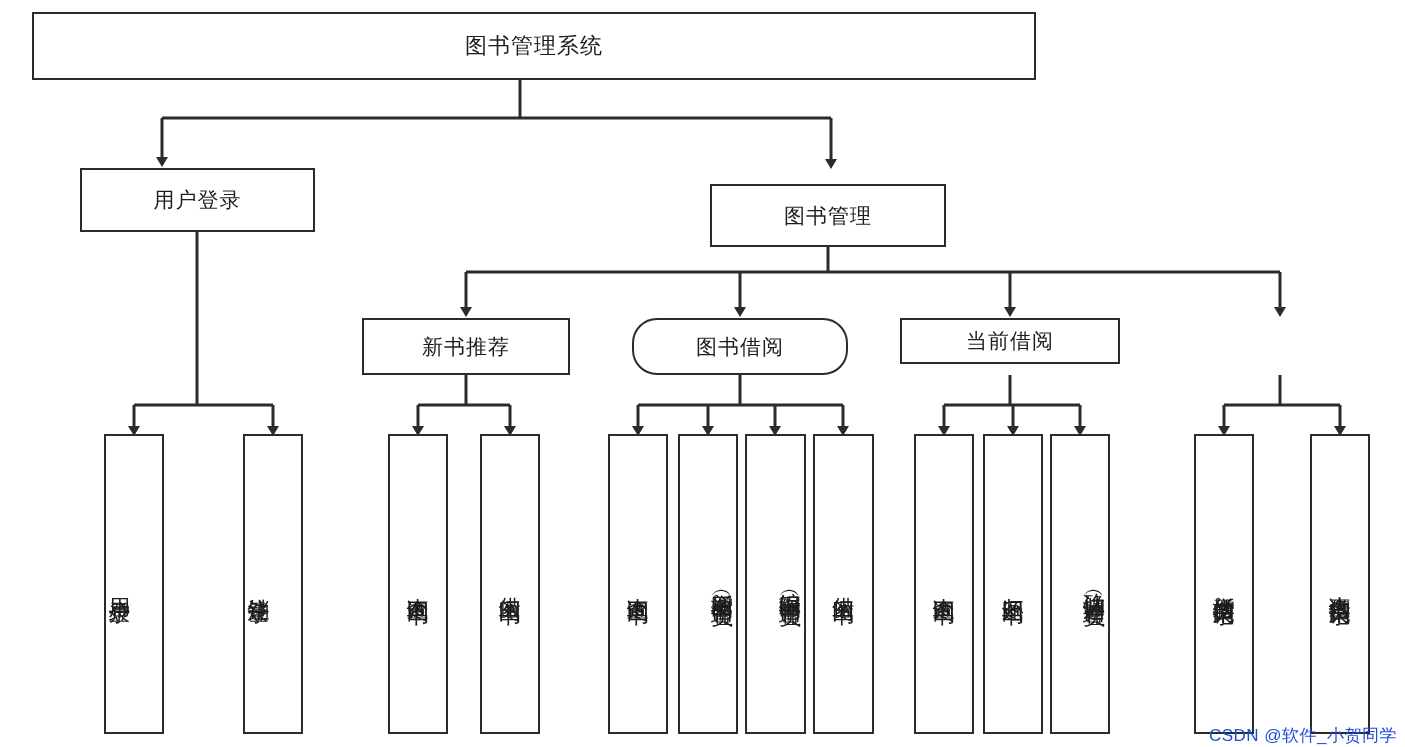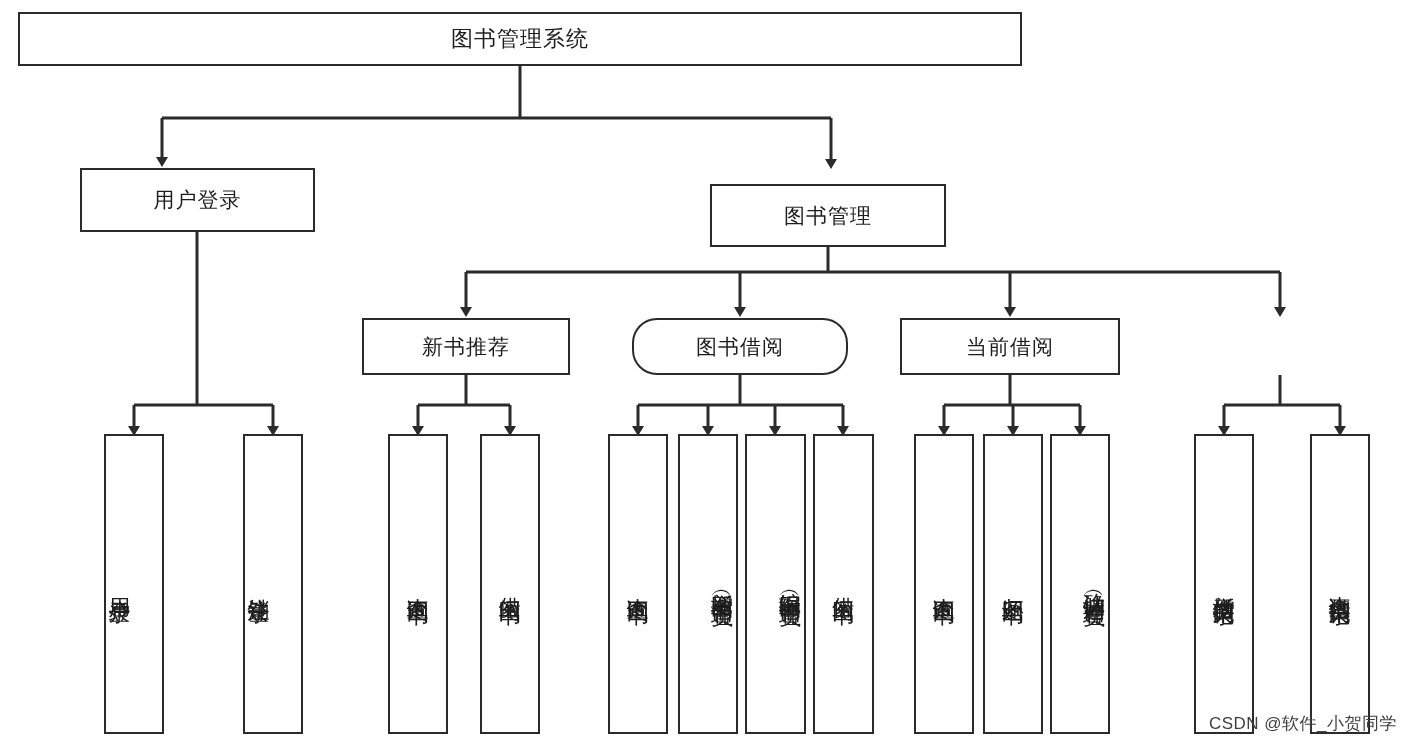--- a/index.html
+++ b/index.html
@@ -56,23 +56,23 @@
   }
   .node.vert.align-end {
     align-items: flex-end;
   }
   .node.vert.align-start {
     align-items: flex-start;
   }
   .watermark {
     position: absolute;
     right: 8px;
-    bottom: 12px;
+    bottom: 0;
     font-size: 17px;
-    color: #404040;
+    color: #1d4ed8;
     letter-spacing: 0.5px;
     white-space: nowrap;
     text-align: right;
   }
 </style>
 </head>
 <body>
 
 <div id="canvas">
 
@@ -119,28 +119,28 @@
       <path d="M1013,405 L1013,427" marker-end="url(#arw)"></path>
       <path d="M1080,405 L1080,427" marker-end="url(#arw)"></path>
 
       <path d="M1280,375 L1280,405"></path>
       <path d="M1224,405 L1340,405"></path>
       <path d="M1224,405 L1224,427" marker-end="url(#arw)"></path>
       <path d="M1340,405 L1340,427" marker-end="url(#arw)"></path>
     </g>
   </svg>
 
-  <div class="node horiz root" style="left:18px; top:12px; width:1004px; height:54px;">图书管理系统</div>
+  <div class="node horiz root" style="left:32px; top:12px; width:1004px; height:68px;">图书管理系统</div>
 
   <div class="node horiz" style="left:80px; top:168px; width:235px; height:64px;">用户登录</div>
   <div class="node horiz" style="left:710px; top:184px; width:236px; height:63px;">图书管理</div>
 
   <div class="node horiz" style="left:362px; top:318px; width:208px; height:57px;">新书推荐</div>
   <div class="node horiz" style="left:632px; top:318px; width:216px; height:57px;border-radius:25px;">图书借阅</div>
-  <div class="node horiz" style="left:900px; top:318px; width:220px; height:57px;">当前借阅</div>
+  <div class="node horiz" style="left:900px; top:318px; width:220px; height:46px;">当前借阅</div>
 
   <div class="node vert align-end" style="left:104px; top:434px; width:60px; height:300px;">用户登录</div>
   <div class="node vert align-end" style="left:243px; top:434px; width:60px; height:300px;">注销登录</div>
 
   <div class="node vert" style="left:388px; top:434px; width:60px; height:300px;">查询图书</div>
   <div class="node vert" style="left:480px; top:434px; width:60px; height:300px;">借阅图书</div>
 
   <div class="node vert" style="left:608px; top:434px; width:60px; height:300px;">查询图书</div>
   <div class="node vert align-start" style="left:678px; top:434px; width:60px; height:300px;">新增图书（管理员）</div>
   <div class="node vert align-start" style="left:745px; top:434px; width:61px; height:300px;">编辑图书（管理员）</div>

